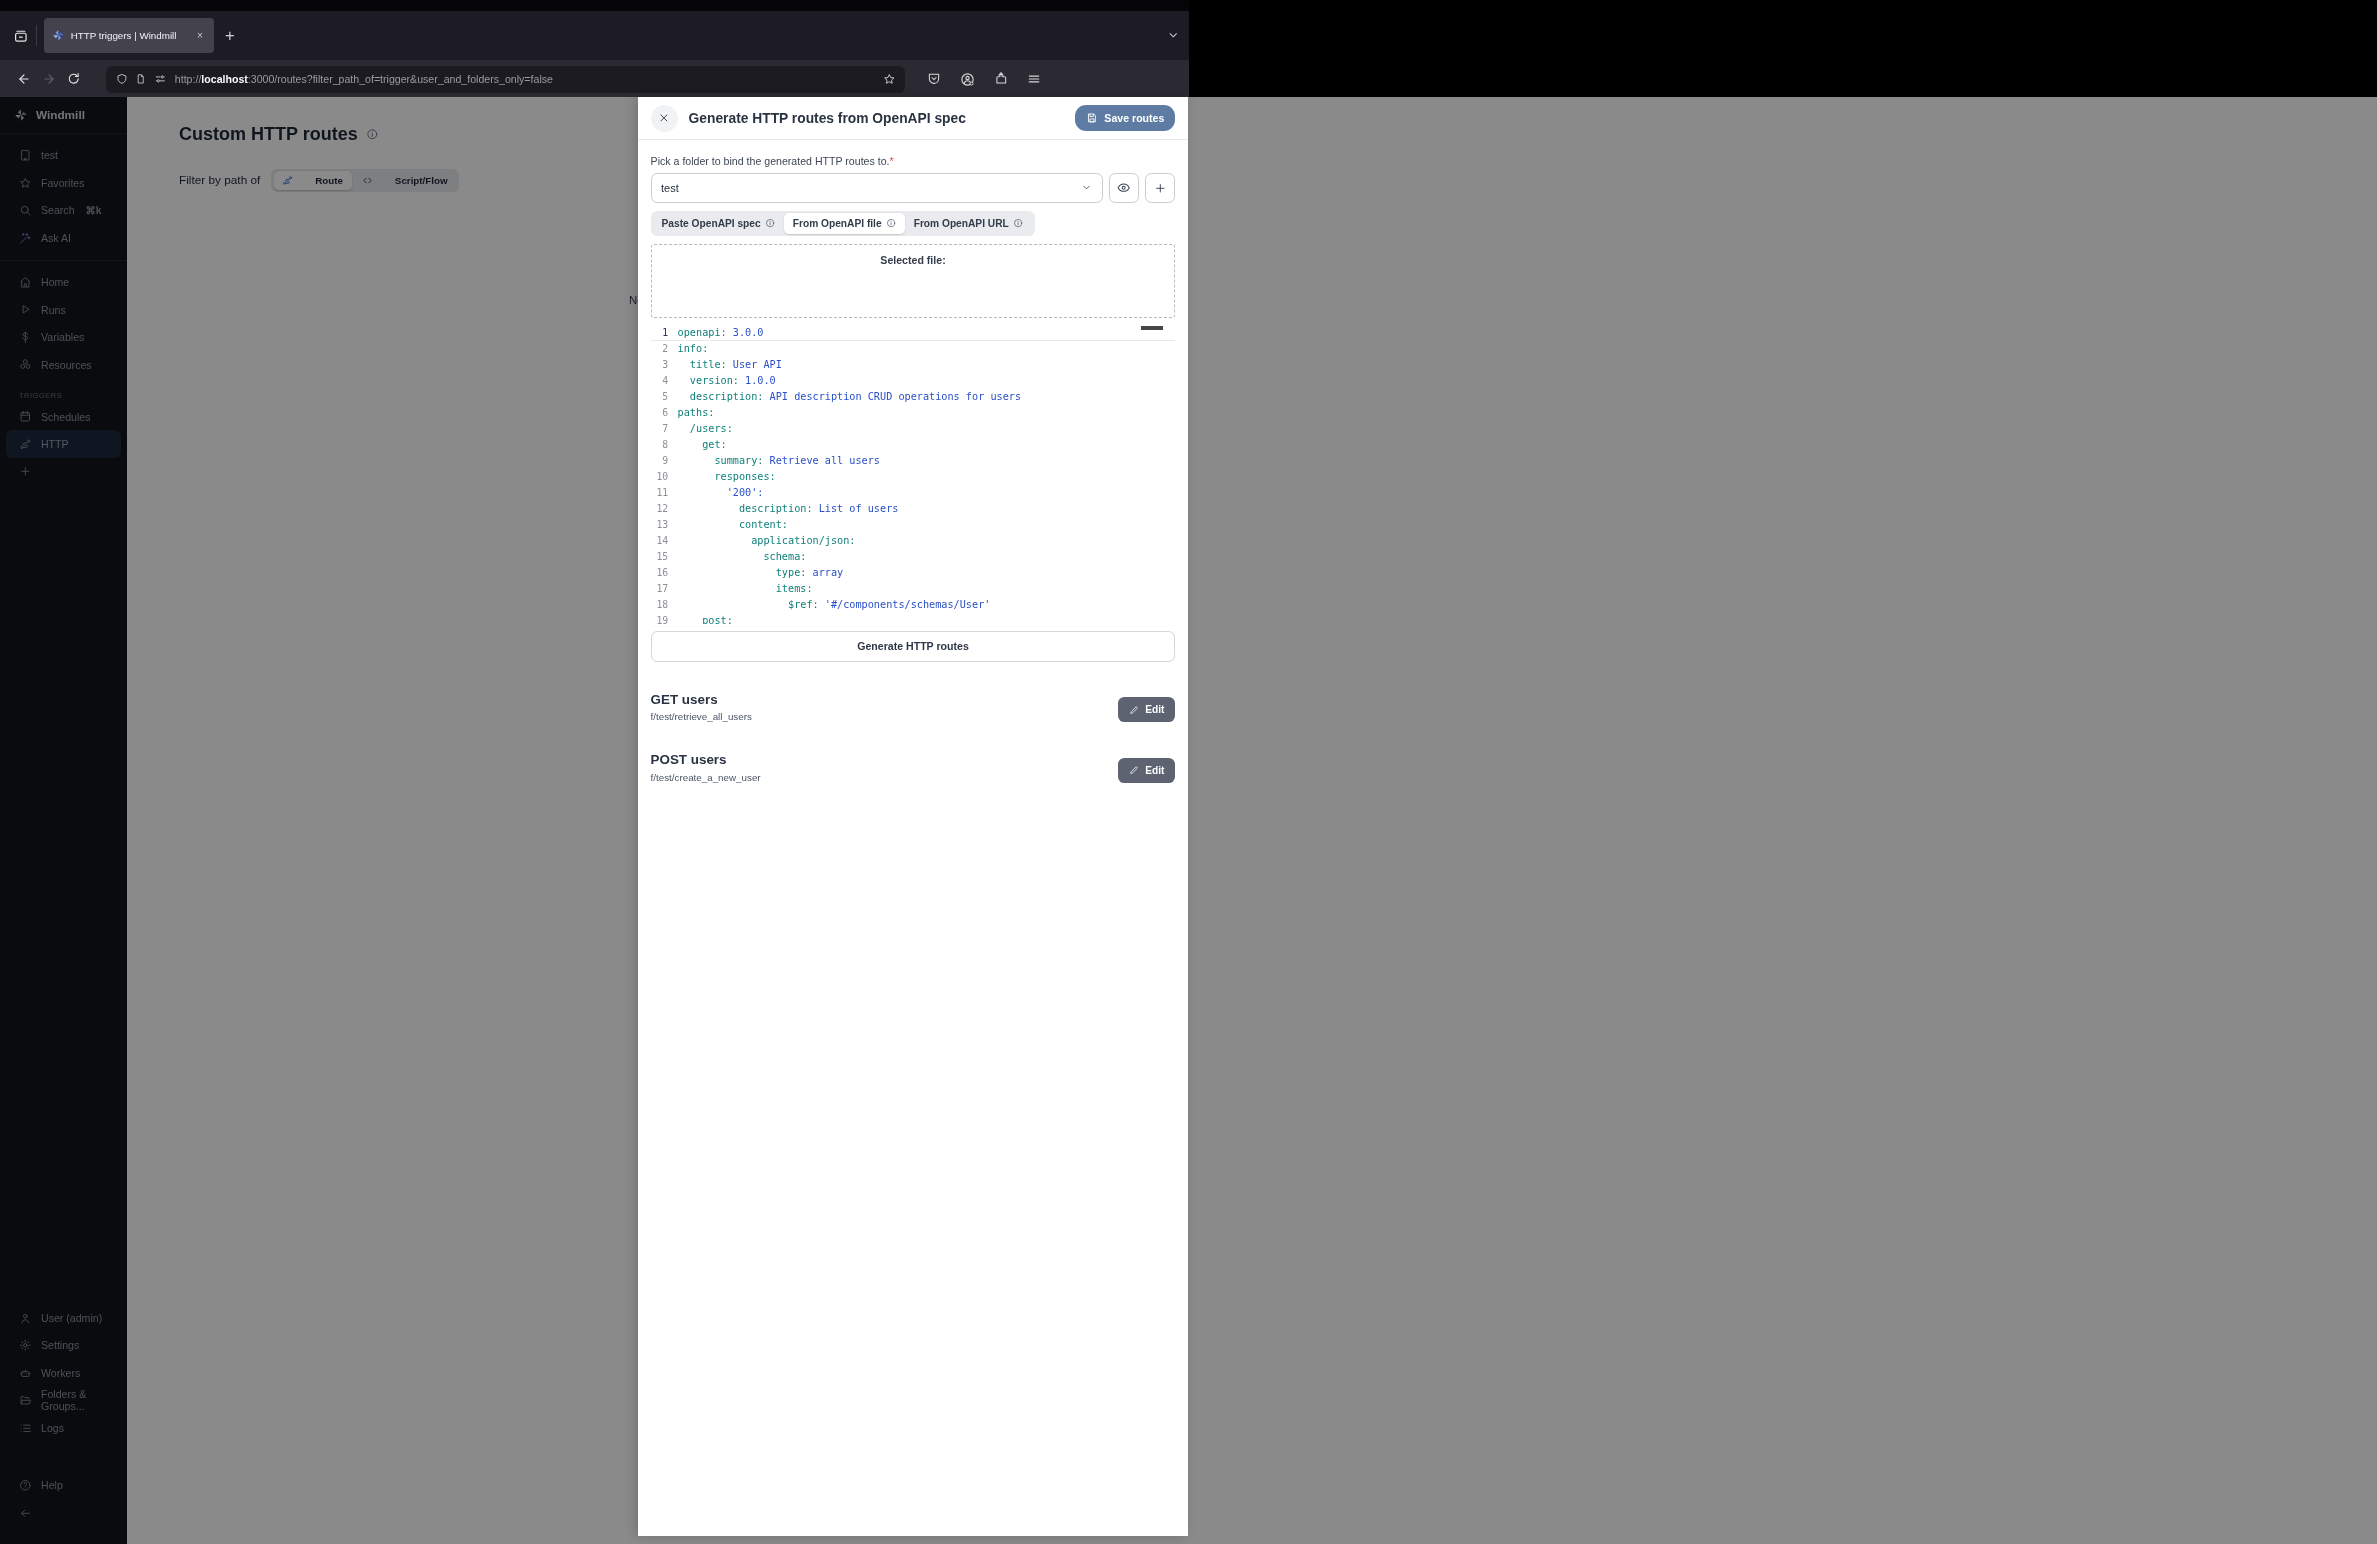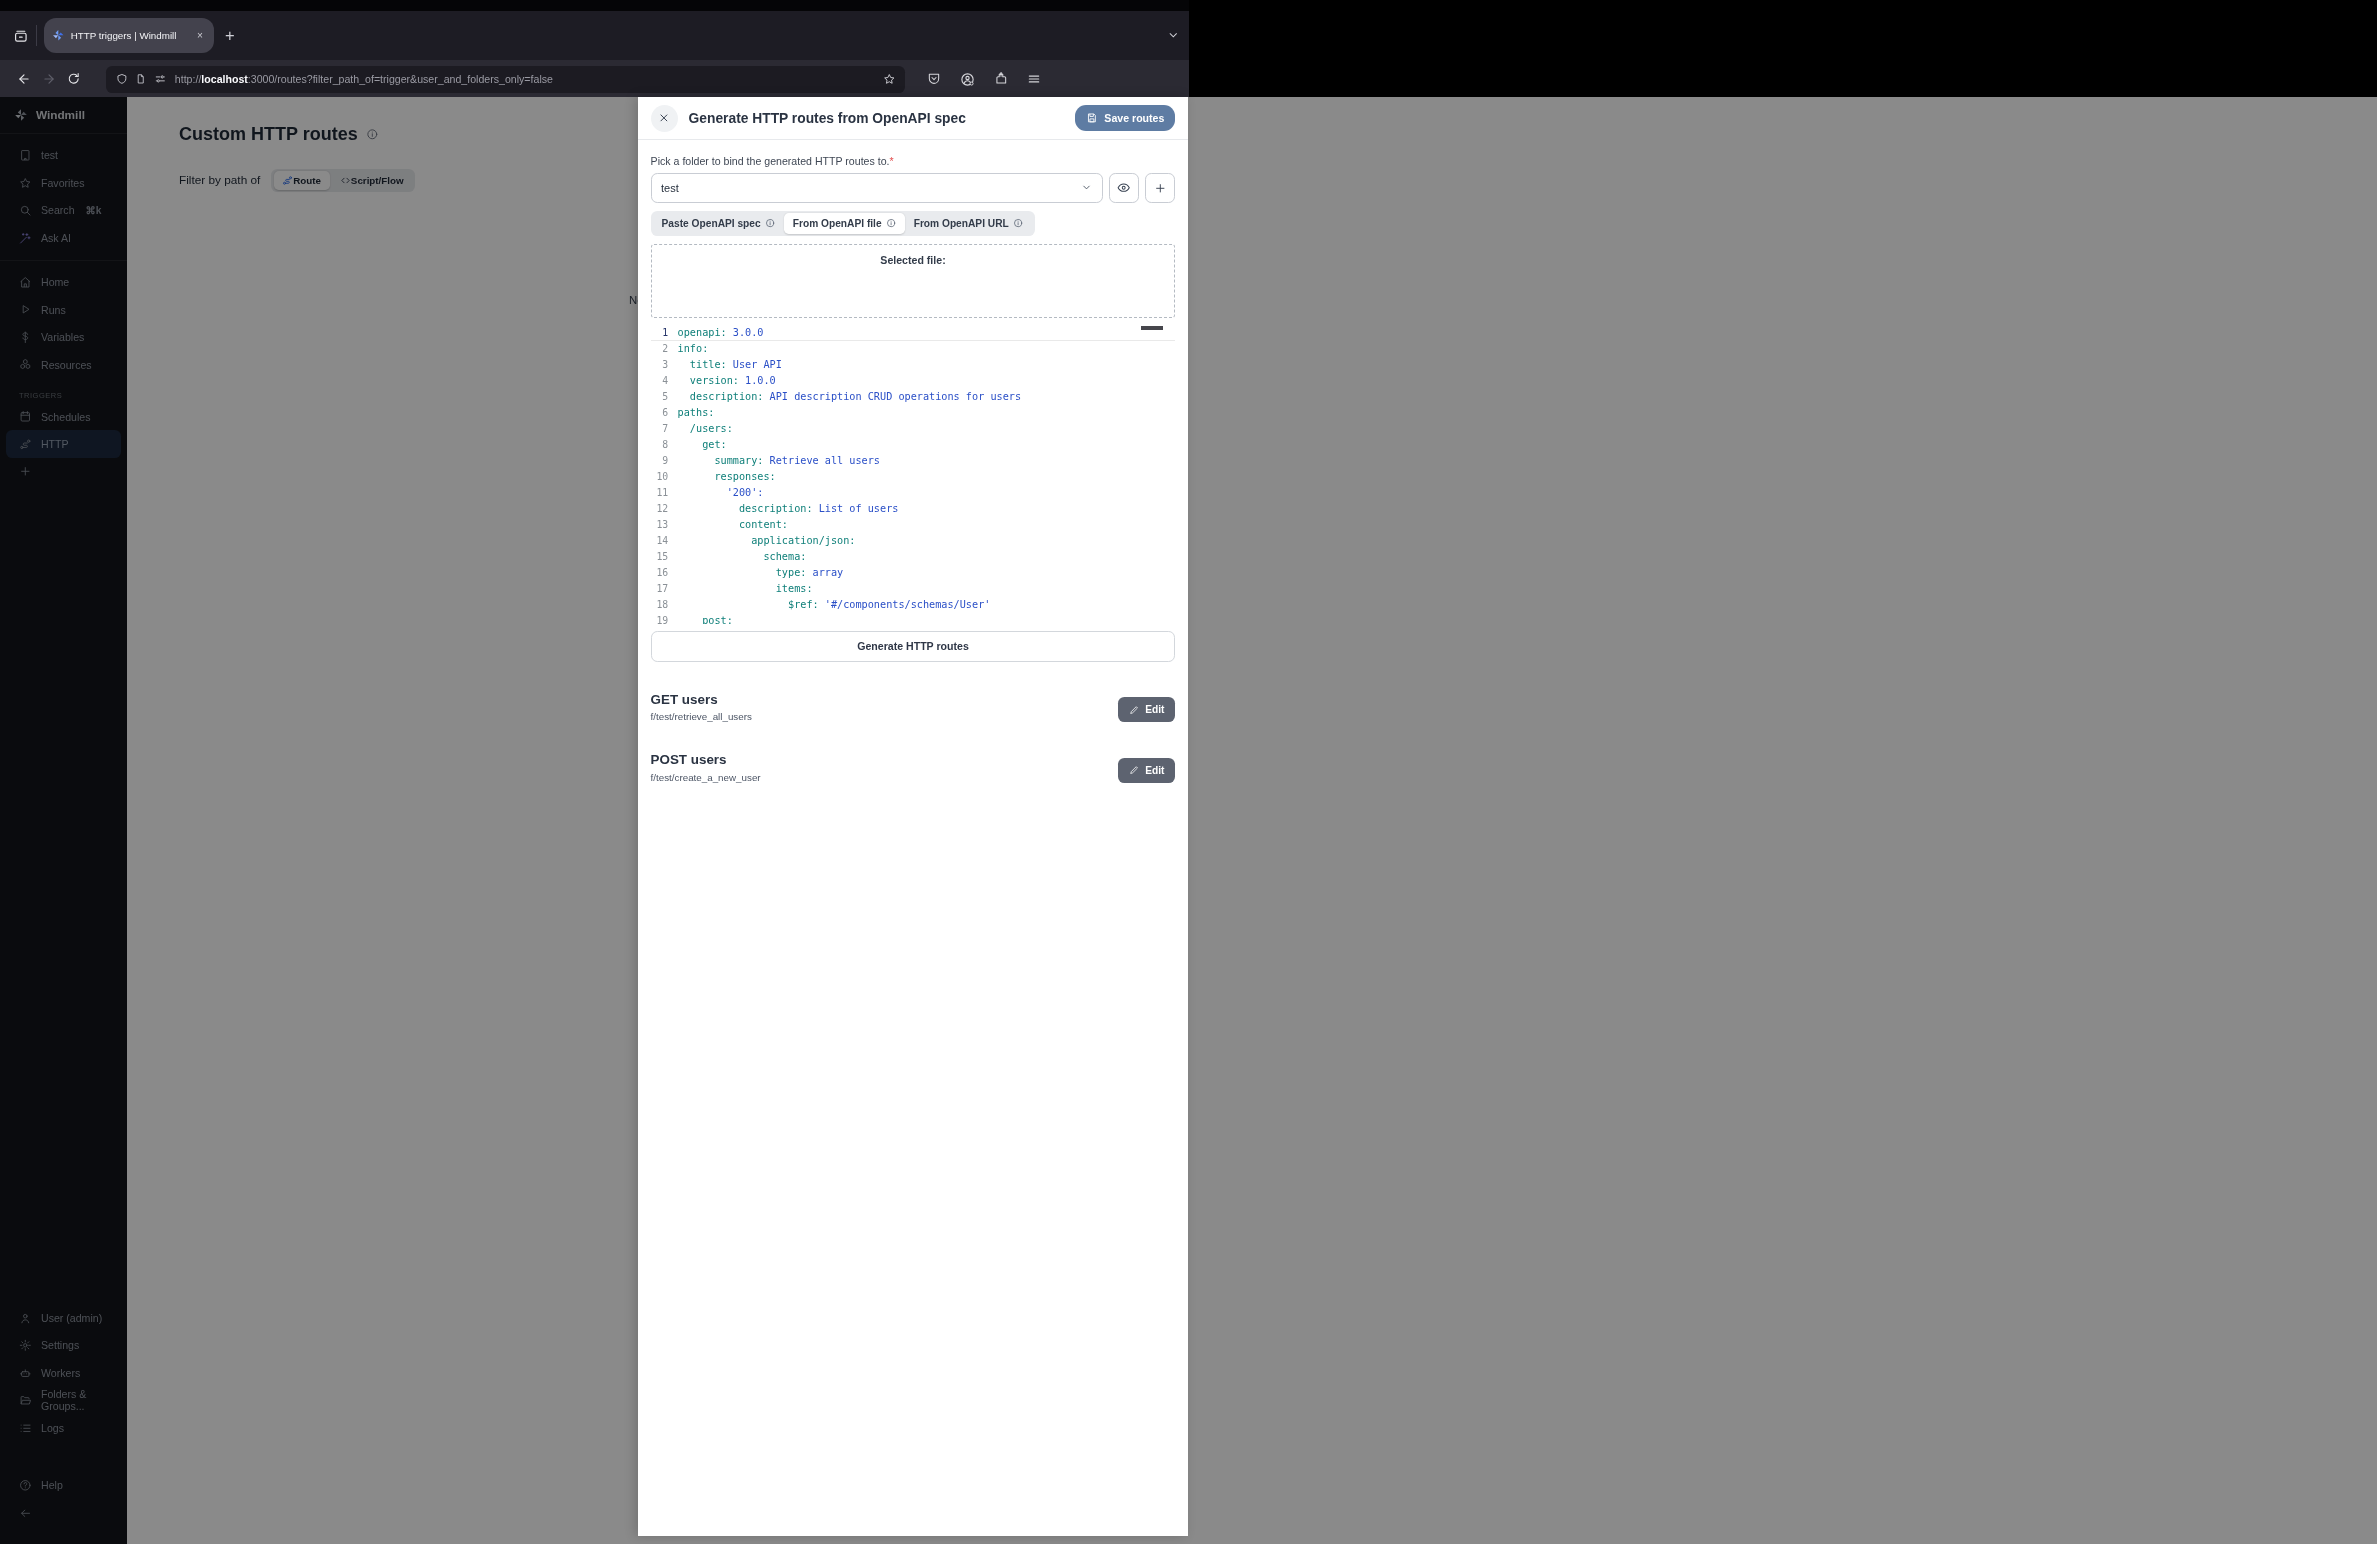--- a/index.html
+++ b/index.html
@@ -4,21 +4,21 @@
 <style>
   *{box-sizing:border-box;margin:0;padding:0}
   html,body{width:1189px;height:772px;overflow:hidden;background:#000;font-family:"Liberation Sans",sans-serif}
   svg{display:block;flex:none}
 
   
   .chrome-top{height:11px;background:#050507}
   .tabbar{height:49px;background:#1d1c24;display:flex;align-items:center;padding:0 9.4px}
   .tabmgr{width:23.6px;height:23.6px;display:flex;align-items:center;justify-content:center;color:#e6e6ea}
   .tab-sep{width:0.8px;height:20.4px;background:#3c3b46;margin:0 7px 0 3.1px}
-  .tab{width:170px;height:35px;background:#43424d;border-radius:12px;display:flex;align-items:center;gap:6.3px;padding:0 7.9px;color:#f3f3f6;font-size:9.8px}
+  .tab{width:170px;height:35px;background:#43424d;border-radius:4px;display:flex;align-items:center;gap:6.3px;padding:0 7.9px;color:#f3f3f6;font-size:9.8px}
   .tab-title{flex:1;white-space:nowrap;overflow:hidden;text-overflow:ellipsis}
   .tab-close{color:#c9c9cf;font-size:10.2px;padding:1.6px 3.1px}
   .newtab{color:#cfcfd6;font-size:16.5px;font-weight:300;margin-left:11px;line-height:1}
   .alltabs{margin-left:auto;color:#cfcfd6}
   .toolbar{height:38px;background:#2b2a33;display:flex;align-items:center;padding:0 11px}
   .tbtn{width:25px;height:25px;display:flex;align-items:center;justify-content:center;color:#e4e4e8}
   .tbtn.dim{color:#5f5f6a}
   .urlbar{width:799px;height:27px;margin-left:20.4px;background:#1c1b22;border-radius:6.3px;display:flex;align-items:center;gap:7.9px;padding:0 9.4px;color:#cfcfd6}
   .url{flex:1;font-size:10.6px;color:#9a9aa3;white-space:nowrap;overflow:hidden}
   .url b{color:#fbfbfe;font-weight:700}
@@ -40,21 +40,21 @@
   .sbottom{margin-top:auto}
   .sicon{color:#878d98}
 
   
   .main{flex:1;position:relative;background:#fff}
   .page-title{margin:27px 0 0 52px;font-size:18px;font-weight:700;color:#1f2937;display:flex;align-items:center;gap:7.9px}
   .search{display:block;margin:35px 0 0 52px;width:849px;height:27px;border:0.8px solid #c9cdd4;border-radius:6.3px;padding:0 9.4px;font-size:11.4px;font-family:"Liberation Sans",sans-serif;color:#1f2937;background:#fff}
   .search::placeholder{color:#707785}
   .filterrow{margin:23.6px 0 0 52px;display:flex;align-items:center;gap:11px;font-size:11.8px;color:#1f2937}
   .toggle{display:inline-flex;background:#e8eaed;border-radius:6.3px;padding:2.4px;gap:1.6px}
-  .pill{display:flex;align-items:center;gap:0;padding:3.9px 8.6px;font-size:9.8px;font-weight:700;color:#1f2937;border-radius:4.7px}
+  .pill{display:flex;align-items:center;gap:22px;padding:3.9px 8.6px;font-size:9.8px;font-weight:700;color:#1f2937;border-radius:4.7px}
   .pill.on{background:#fff;box-shadow:0 0.8px 1.6px rgba(0,0,0,.18)}
   .empty{position:absolute;left:502px;top:197px;font-size:11.4px;color:#374151;white-space:nowrap}
 
   
   .drawer{position:absolute;top:97px;left:638px;width:550px;bottom:8px;background:#fff;z-index:10;display:flex;flex-direction:column;box-shadow:-3.1px 0 11px rgba(0,0,0,.18)}
   .dhead{height:42px;display:flex;align-items:center;gap:11px;padding:0 12.6px;flex:none}
   .xbtn{width:27px;height:27px;border-radius:50%;background:#f0f2f4;display:flex;align-items:center;justify-content:center;color:#374151}
   .dtitle{flex:1;font-size:13.8px;font-weight:700;color:#2a3342}
   .savebtn{display:flex;align-items:center;gap:6.3px;background:#5e7ca3;color:#fff;border:none;border-radius:11px;padding:7px 11px;font-size:10.6px;font-weight:700;font-family:"Liberation Sans",sans-serif}
   .ddiv{height:0.8px;background:#e7e9ec;flex:none}

